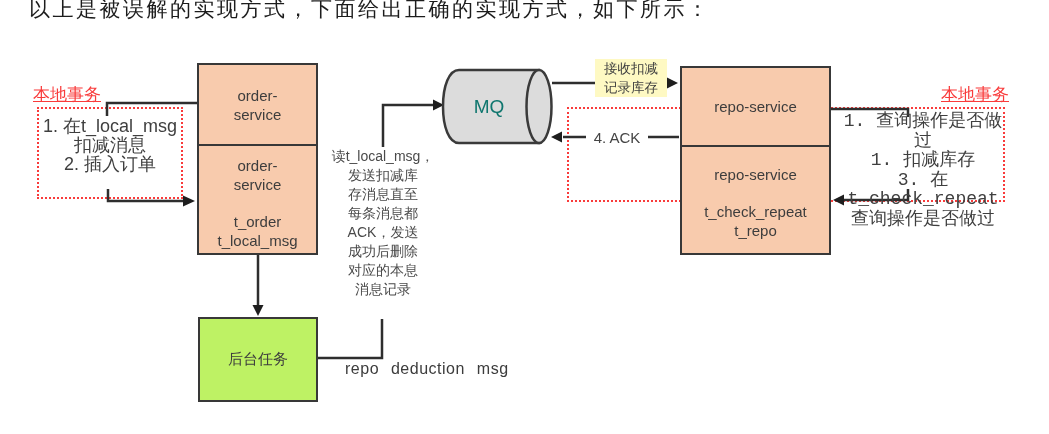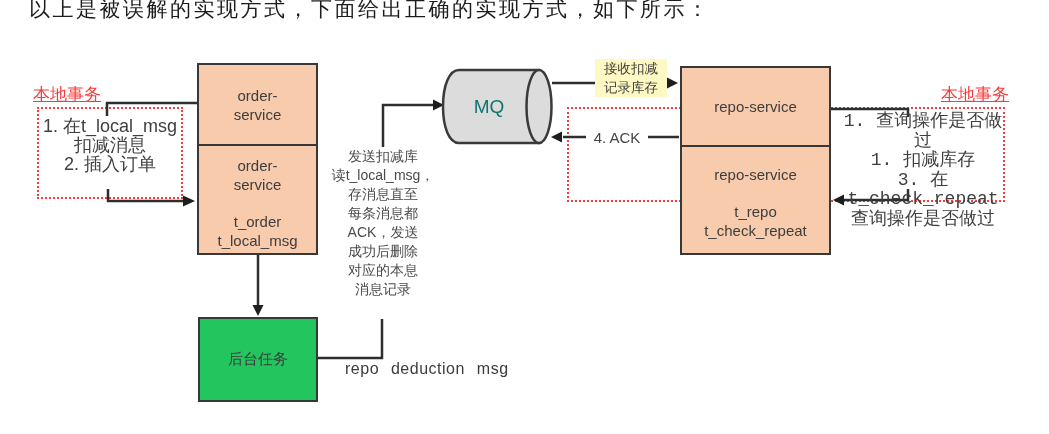--- a/index.html
+++ b/index.html
@@ -27,21 +27,21 @@
   
   .svc{background:#f8cbad;border:2px solid #383838;box-sizing:border-box;z-index:2;
        text-align:center;font-size:15px;line-height:19px;color:#3d3d3d;}
   .center-col{display:flex;flex-direction:column;justify-content:center;align-items:center;}
   .order-top{left:197px;top:63px;width:121px;height:83px;}
   .order-bottom{left:197px;top:144px;width:121px;height:111px;padding-top:10px;}
   .repo-top{left:680px;top:66px;width:151px;height:81px;}
   .repo-bottom{left:680px;top:145px;width:151px;height:110px;padding-top:18px;}
   .tables{margin-top:18px;}
   
-  .task{left:198px;top:317px;width:120px;height:85px;background:#22c55e;
+  .task{left:198px;top:317px;width:120px;height:85px;background:#bef264;
         border:2px solid #383838;box-sizing:border-box;z-index:2;
         font-size:15px;color:#3d3d3d;}
   
   svg.wires{left:0;top:0;z-index:3;pointer-events:none;}
   
   .mq-label{left:469px;top:96px;width:40px;text-align:center;font-size:19px;color:#0f766e;z-index:4;}
   .receive-label{left:595px;top:59px;width:72px;text-align:center;background:#fef9c3;
                  font-size:13.5px;line-height:19px;color:#3f3f3f;z-index:4;}
   .ack-label{left:586px;top:127px;width:62px;height:21px;text-align:center;background:#fff;
              font-size:15px;line-height:21px;color:#454545;z-index:4;}
@@ -87,22 +87,22 @@
       <div>t_local_msg</div>
     </div>
   </div>
 
   <div class="abs svc repo-top center-col">
     <div>repo-service</div>
   </div>
   <div class="abs svc repo-bottom">
     <div>repo-service</div>
     <div class="tables">
+      <div>t_check_repeat</div>
       <div>t_repo</div>
-      <div>t_check_repeat</div>
     </div>
   </div>
 
   <div class="abs task center-col">
     <div>后台任务</div>
   </div>
 
   <svg class="abs wires" width="1049" height="434" viewBox="0 0 1049 434">
     <g stroke="#2e2e2e" stroke-width="2.5" fill="none">
 
@@ -141,22 +141,22 @@
 
   <div class="abs mq-label">MQ</div>
 
   <div class="abs receive-label">
     <div>接收扣减</div>
     <div>记录库存</div>
   </div>
   <div class="abs ack-label">4. ACK</div>
 
   <div class="abs note">
+    <div>读t_local_msg，</div>
     <div>发送扣减库</div>
-    <div>读t_local_msg，</div>
     <div>存消息直至</div>
     <div>每条消息都</div>
     <div>ACK，发送</div>
     <div>成功后删除</div>
     <div>对应的本息</div>
     <div>消息记录</div>
   </div>
 
   <div class="abs deduction">repo deduction msg</div>
 

